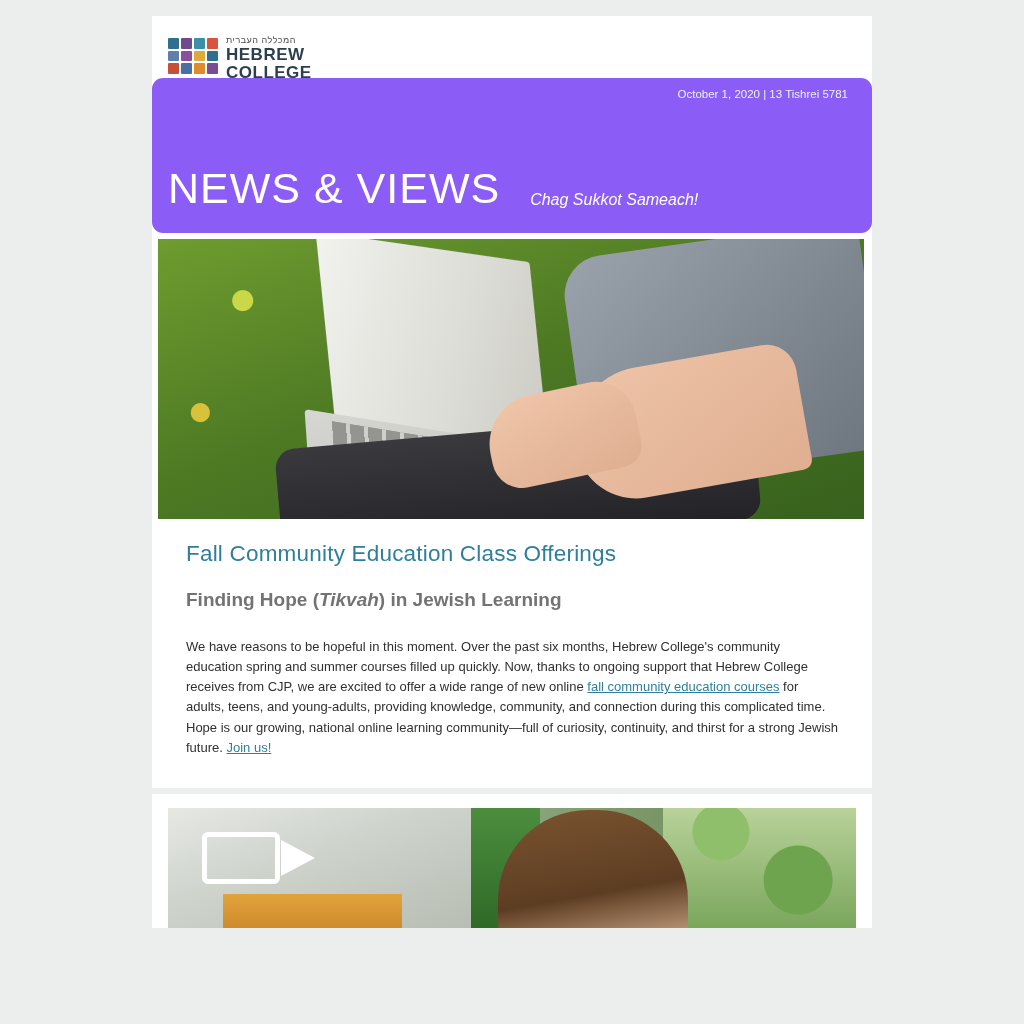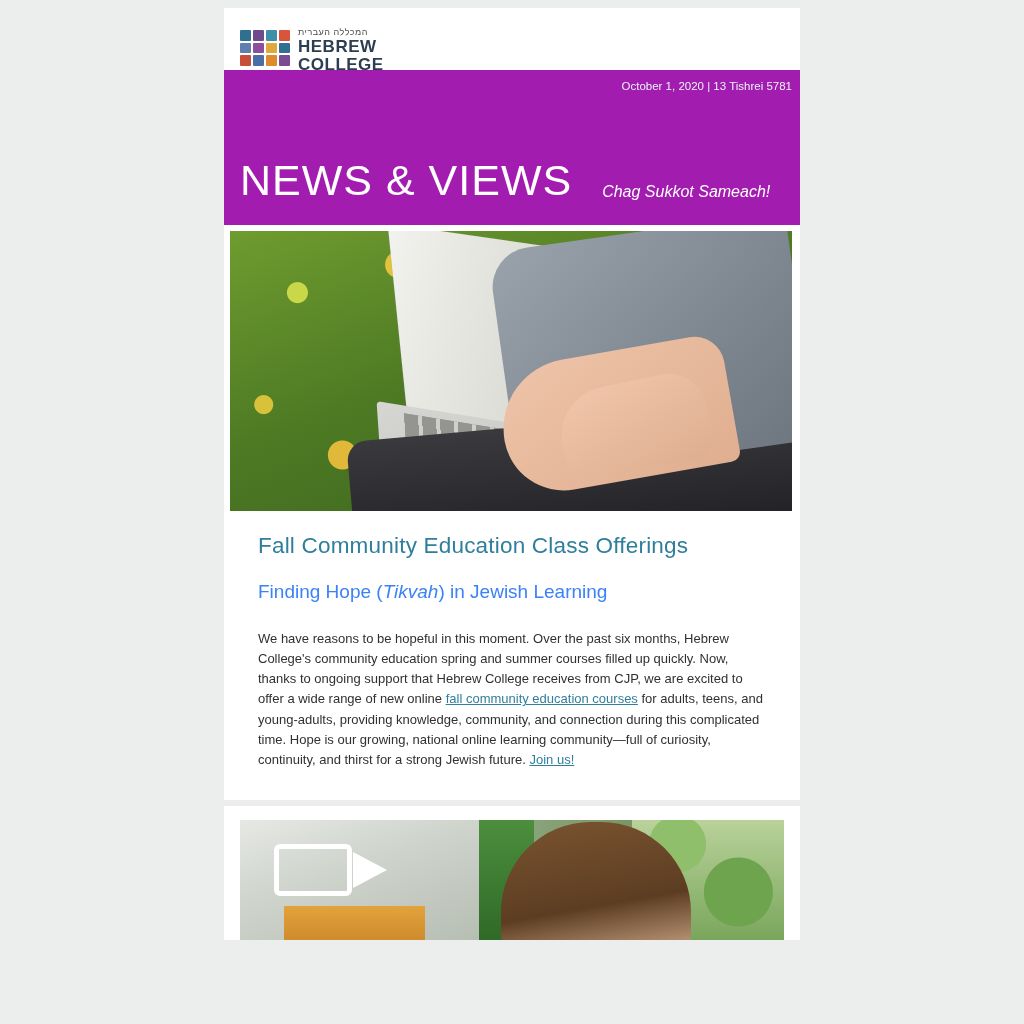--- a/index.html
+++ b/index.html
@@ -7,22 +7,22 @@
     padding: 0;
     background: #eceded;
     font-family: "Liberation Sans", sans-serif;
   }
   body {
     width: 1024px;
     height: 1024px;
     overflow: hidden;
   }
   .email-wrap {
-    width: 576px;
-    margin: 8px auto;
+    width: 720px;
+    margin: 16px auto;
     background: #ffffff;
   }
 
   
   .logo-header {
     background: #ffffff;
     padding: 14px 0 12px 16px;
     height: 62px;
     box-sizing: border-box;
   }
@@ -52,26 +52,27 @@
   .logo-name {
     font-size: 17px;
     font-weight: bold;
     color: #2d3e50;
     letter-spacing: .5px;
     line-height: 1.05;
   }
 
   
   .banner {
-    background: #a21caf;
+    background: #8b5cf6;
     color: #ffffff;
-    padding: 10px 4px 18px 16px;
+    padding: 10px 20px 18px 16px;
     height: 155px;
     box-sizing: border-box;
     position: relative;
+    border-radius: 11px;
   }
   .banner-date {
     text-align: right;
     font-size: 11.5px;
     color: #eaf4f8;
     padding-right: 4px;
   }
   .banner-titlerow {
     position: absolute;
     bottom: 20px;
@@ -182,22 +183,22 @@
   .article h1 {
     margin: 0 0 0 0;
     font-size: 22.5px;
     font-weight: normal;
     color: #2f7f9c;
     letter-spacing: .2px;
   }
   .article h2 {
     margin: 22px 0 0 0;
     font-size: 19px;
-    font-weight: normal;
-    color: #3b82f6;
+    font-weight: bold;
+    color: #737373;
   }
   .article h2 em { font-style: italic; }
   .article p {
     margin: 26px 0 0 0;
     font-size: 13px;
     line-height: 1.55;
     color: #303030;
   }
   .article a {
     color: #2f7f9c;

